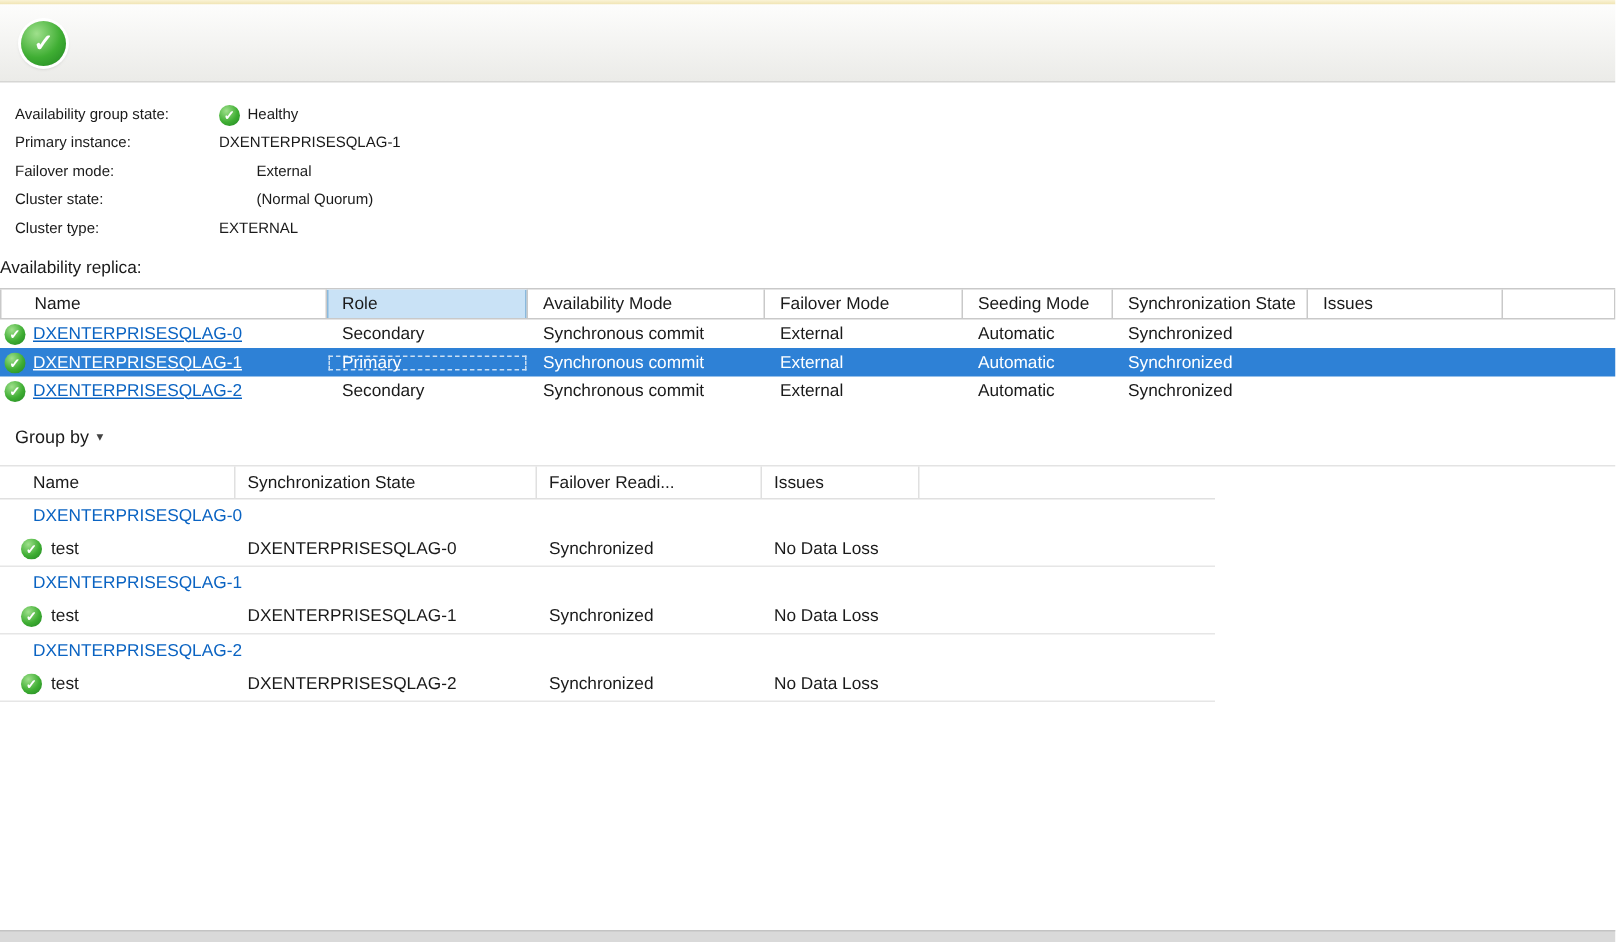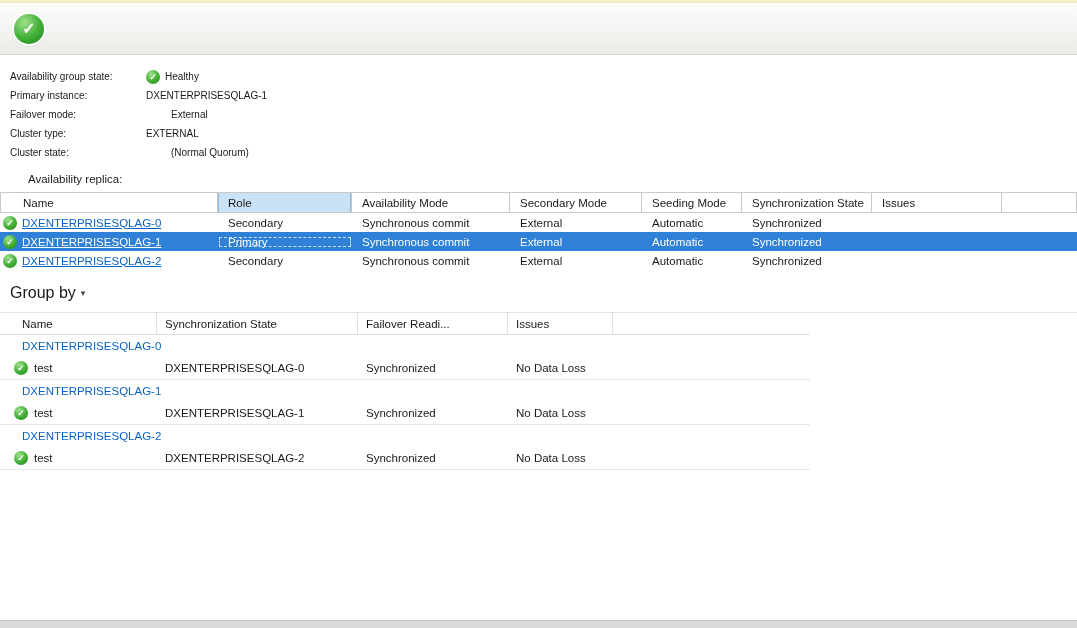--- a/index.html
+++ b/index.html
@@ -35,21 +35,21 @@
              box-shadow: 0 0 0 2px #ffffff, 0 1px 3px rgba(0,0,0,.35); }
   .chk.small { width: 14px; height: 14px; font-size: 9px; }
   .hdr-title { font-size: 13.5px; color: #2b2b2b; }
 
   
   .summary { padding: 12px 0 0 10px; }
   .sum-row { display: flex; align-items: center; height: 19px; font-size: 10px; }
   .sum-label { width: 136px; flex: 0 0 136px; }
   .sum-value { display: flex; align-items: center; gap: 5px; justify-content: flex-end; }
 
-  .section-label { margin: 11px 0 7px 28px; font-size: 11.5px; }
+  .section-label { margin: 11px 0 7px 0; font-size: 11.5px; }
 
   
   .cols1 { display: grid; grid-template-columns: 218px 134px 158px 132px 100px 130px 130px 1fr; }
   .t1 { width: 1077px; font-size: 11.5px; }
   .t1-head { height: 21px; border-top: 1px solid #c9c9c9; border-bottom: 1px solid #c9c9c9; background: #fff; }
   .t1-head .th {
     display: flex; align-items: center; padding-left: 10px;
     border-right: 1px solid #c9c9c9; white-space: nowrap; overflow: hidden;
   }
   .t1-head .th:first-child { padding-left: 22px; border-left: 1px solid #c9c9c9; }
@@ -57,21 +57,21 @@
   .t1-row { height: 19px; align-items: center; }
   .t1-row .td { padding-left: 10px; white-space: nowrap; overflow: hidden; }
   .t1-row .td.name-cell { padding-left: 3px; display: flex; align-items: center; gap: 5px; }
   a.grid-link { color: #0a63c2; text-decoration: underline; cursor: pointer; }
   .t1-row.selected { background: #2e81d6; color: #fff; }
   .t1-row.selected a.grid-link { color: #fff; }
   .t1-row.selected .td.role-cell { outline: 1px dashed rgba(255,255,255,.75); outline-offset: -2px; }
 
   
   .groupby {
-    margin: 14px 0 0 10px; font-size: 16px;
+    margin: 14px 0 0 10px; font-size: 12px;
     display: inline-flex; align-items: center; gap: 5px;
     color: #1a1a1a; cursor: pointer;
   }
   .caret { font-size: 9px; color: #444; }
   .caret::after { content: "▾"; }
 
   
   .t2 { margin-top: 10px; font-size: 11.5px; border-top: 1px solid #e3e3e3; }
   .cols2 { display: grid; grid-template-columns: 157px 201px 150px 105px 197px; width: 810px; }
   .t2-head { height: 22px; border-bottom: 1px solid #e0e0e0; }
@@ -114,38 +114,38 @@
     </div>
     <div class="sum-row">
       <span class="sum-label">Primary instance:</span>
       <span class="sum-value">DXENTERPRISESQLAG-1</span>
     </div>
     <div class="sum-row">
       <span class="sum-label">Failover mode:</span>
       <span class="sum-value" style="padding-left:25px;">External</span>
     </div>
     <div class="sum-row">
+      <span class="sum-label">Cluster state:</span>
+      <span class="sum-value" style="padding-left:25px;">(Normal Quorum)</span>
+    </div>
+    <div class="sum-row">
       <span class="sum-label">Cluster type:</span>
       <span class="sum-value">EXTERNAL</span>
-    </div>
-    <div class="sum-row">
-      <span class="sum-label">Cluster state:</span>
-      <span class="sum-value" style="padding-left:25px;">(Normal Quorum)</span>
     </div>
   </div>
 
   <div class="section-label">Availability replica:</div>
 
   
   <div class="t1">
     <div class="t1-head cols1">
       <div class="th">Name</div>
       <div class="th role-hdr">Role</div>
       <div class="th">Availability Mode</div>
-      <div class="th">Secondary Mode</div>
+      <div class="th">Failover Mode</div>
       <div class="th">Seeding Mode</div>
       <div class="th">Synchronization State</div>
       <div class="th">Issues</div>
       <div class="th"></div>
     </div>
 
     <div class="t1-row cols1">
       <div class="td name-cell">
         <span class="chk small"></span>
         <a class="grid-link">DXENTERPRISESQLAG-0</a>

